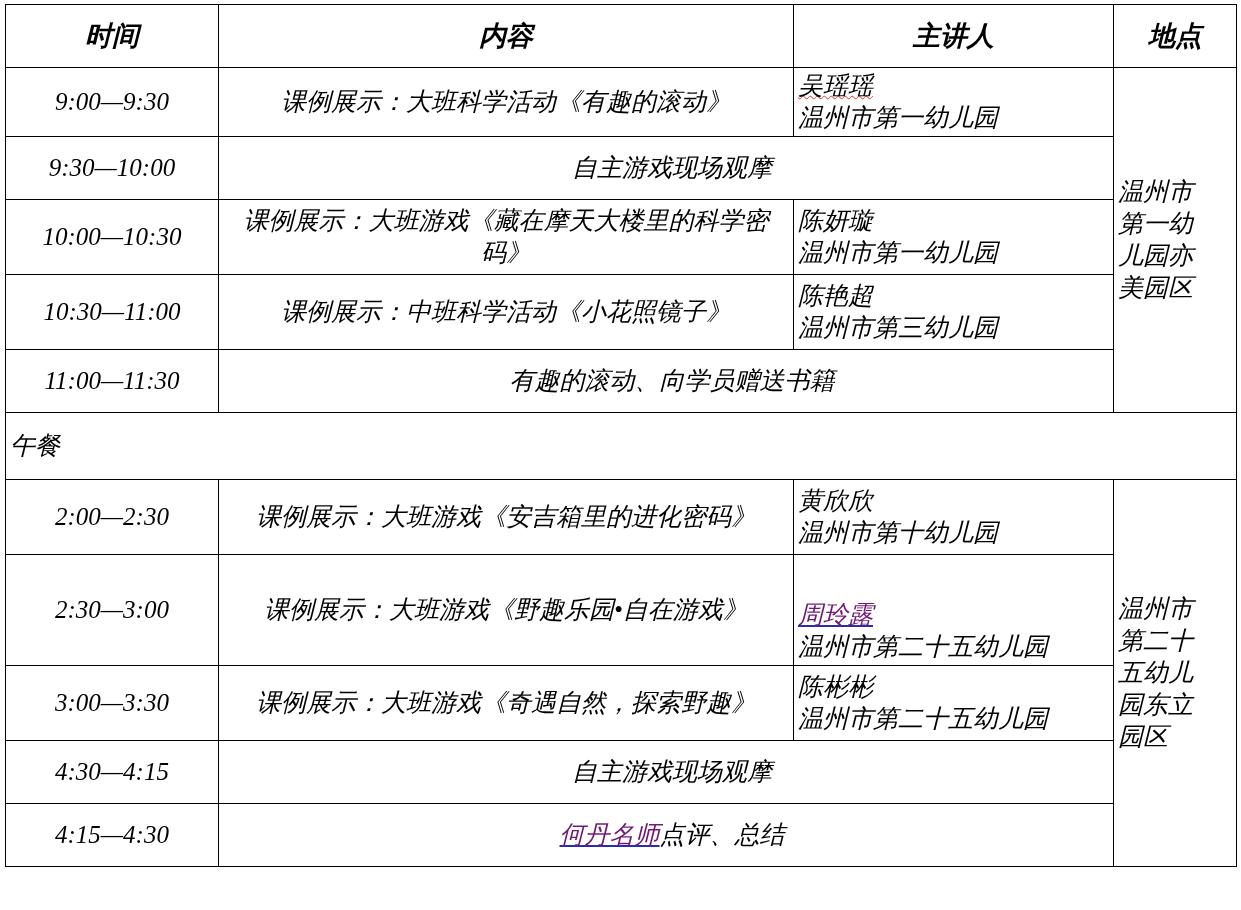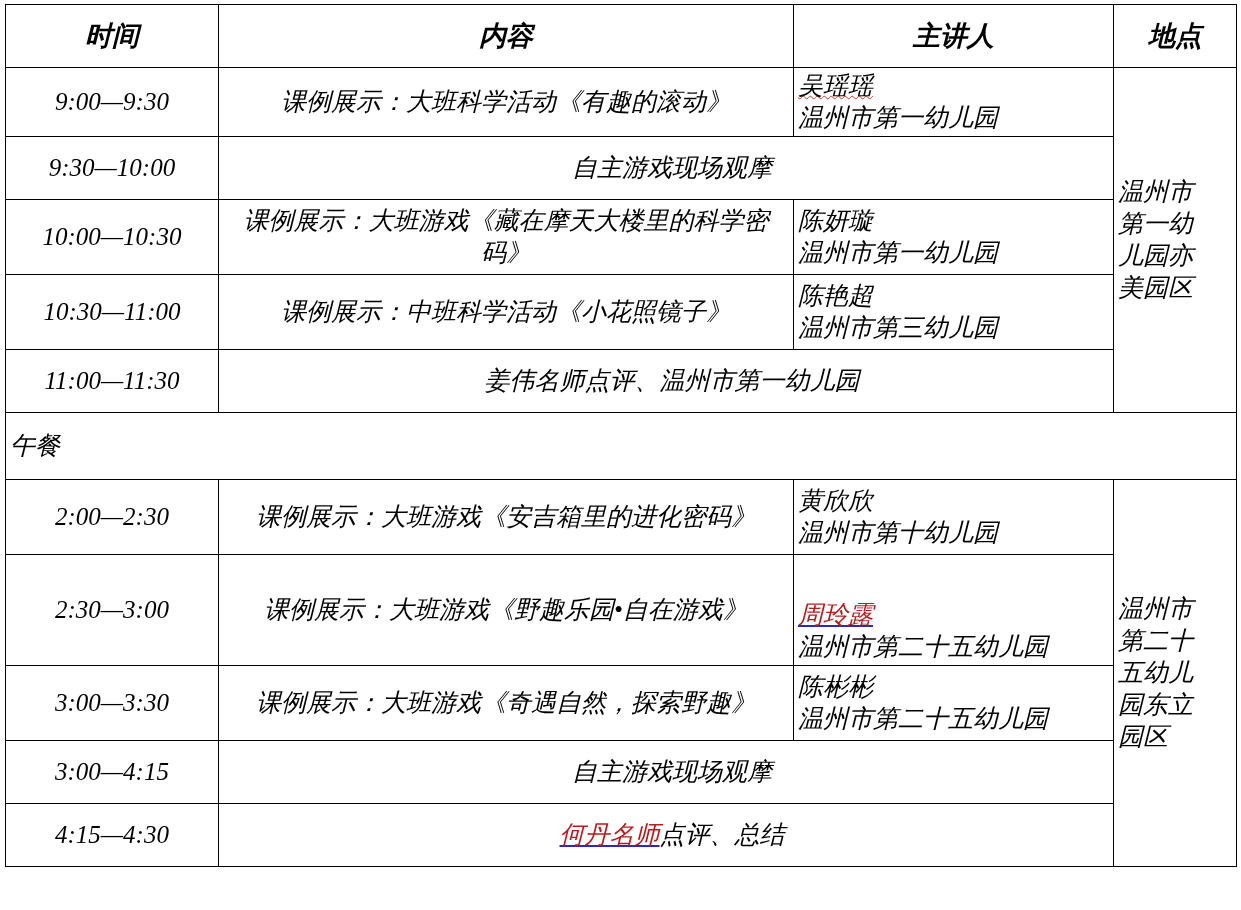--- a/index.html
+++ b/index.html
@@ -78,21 +78,21 @@
   }
   td.place .pl-line { display: block; }
 
   .u-red {
     text-decoration: underline;
     text-decoration-color: #d33a2c;
     text-decoration-style: wavy;
     text-decoration-thickness: 1px;
   }
   .u-blue {
-    color: #b91c1c;
+    color: #701a75;
     text-decoration: underline;
     text-decoration-color: #2a2ab8;
     margin-top: 42px;
   }
   .lunch {
     font-size: 25px;
     height: 62px;
   }
   .row-h-tall { height: 70px; }
   .row-h-mid  { height: 58px; }
@@ -149,21 +149,21 @@
         <td class="time row-h-tall">10:30—11:00</td>
         <td class="content">课例展示：中班科学活动《小花照镜子》</td>
         <td class="speaker">
           <span class="name">陈艳超</span>
           <span class="org">温州市第三幼儿园</span>
         </td>
       </tr>
 
       <tr>
         <td class="time row-h-mid">11:00—11:30</td>
-        <td class="content center" colspan="2">姜伟名师点评、温州市第一幼儿园</td>
+        <td class="content center" colspan="2">有趣的滚动、向学员赠送书籍</td>
       </tr>
 
       <tr>
         <td class="lunch" colspan="4">午餐</td>
       </tr>
 
       <tr>
         <td class="time row-h-tall">2:00—2:30</td>
         <td class="content">课例展示：大班游戏《安吉箱里的进化密码》</td>
         <td class="speaker">
@@ -191,21 +191,21 @@
       <tr>
         <td class="time row-h-tall">3:00—3:30</td>
         <td class="content">课例展示：大班游戏《奇遇自然，探索野趣》</td>
         <td class="speaker">
           <span class="name">陈彬彬</span>
           <span class="org">温州市第二十五幼儿园</span>
         </td>
       </tr>
 
       <tr>
-        <td class="time row-h-mid">3:00—4:15</td>
+        <td class="time row-h-mid">4:30—4:15</td>
         <td class="content center" colspan="2">自主游戏现场观摩</td>
       </tr>
 
       <tr>
         <td class="time row-h-mid">4:15—4:30</td>
         <td class="content center" colspan="2"><span class="u-blue">何丹名师</span><span>点评、总结</span></td>
       </tr>
     </tbody>
   </table>
 </div>

